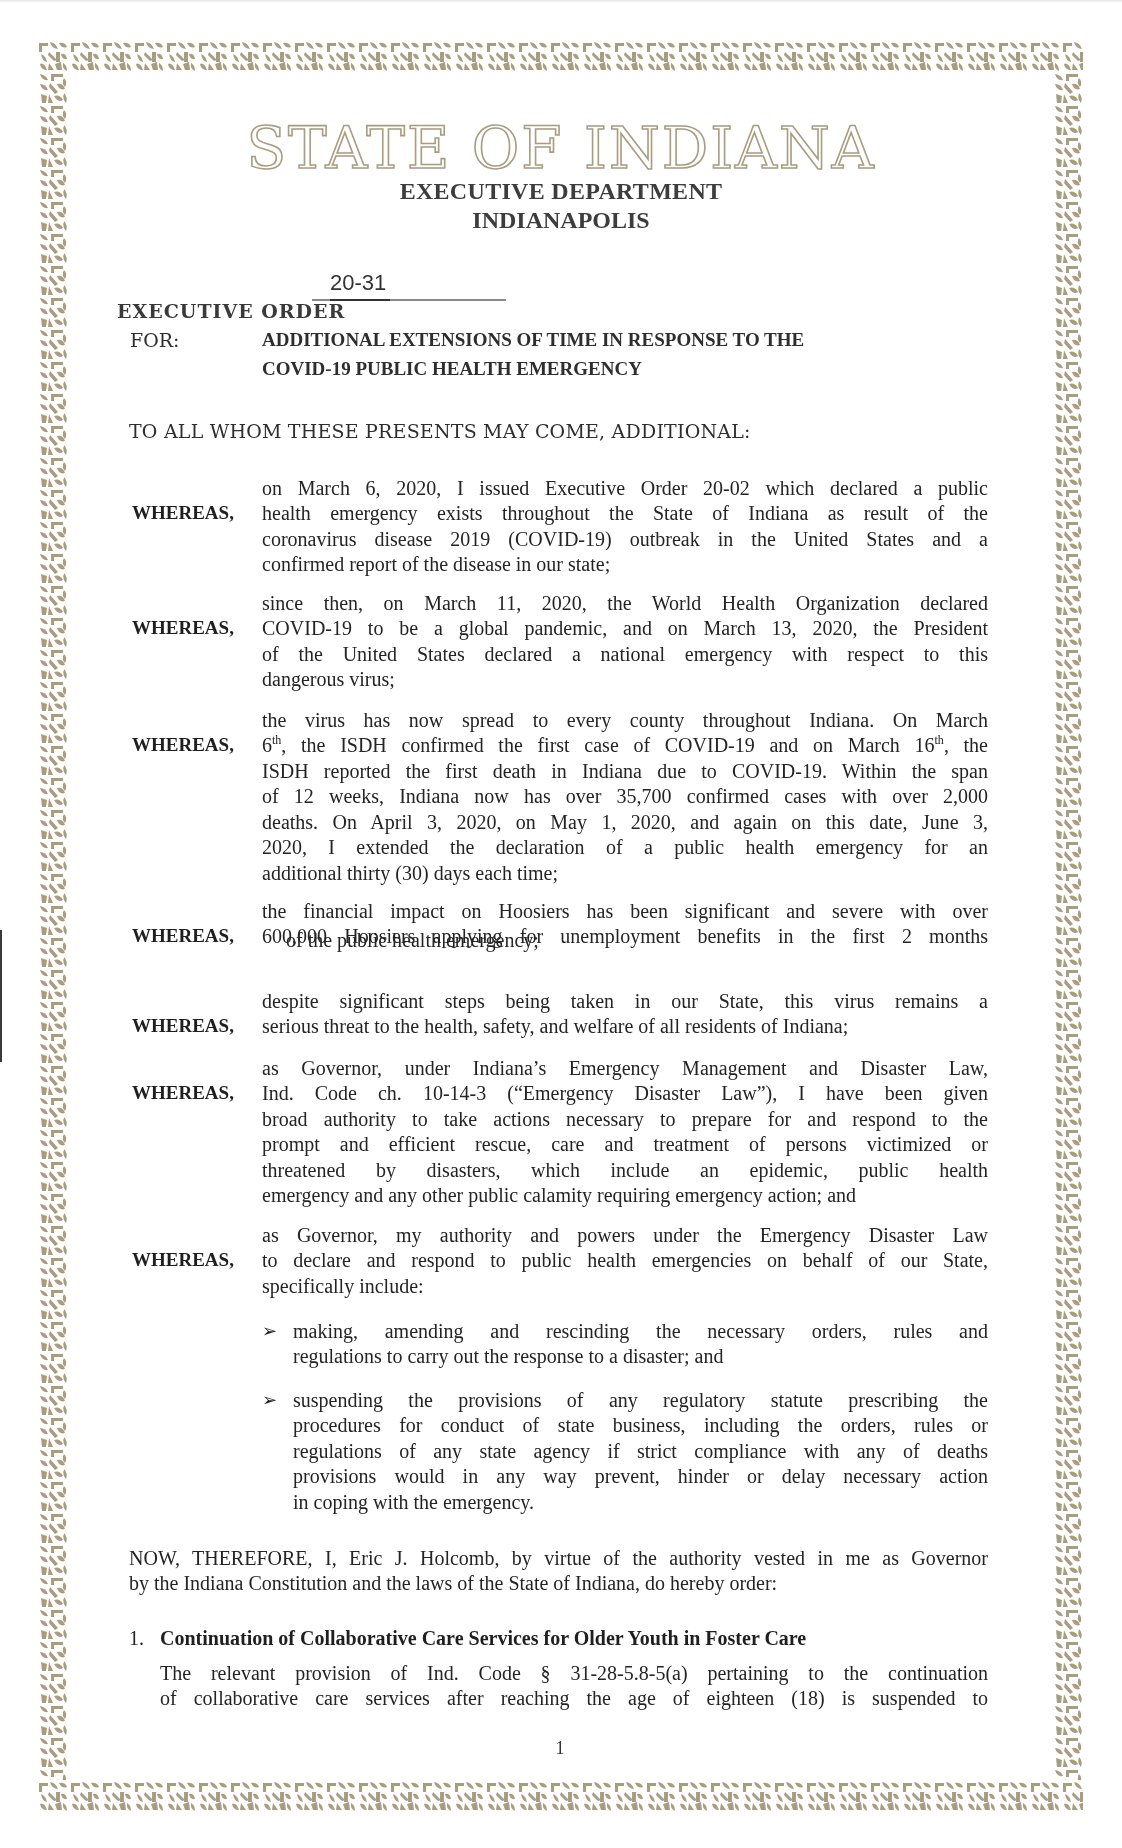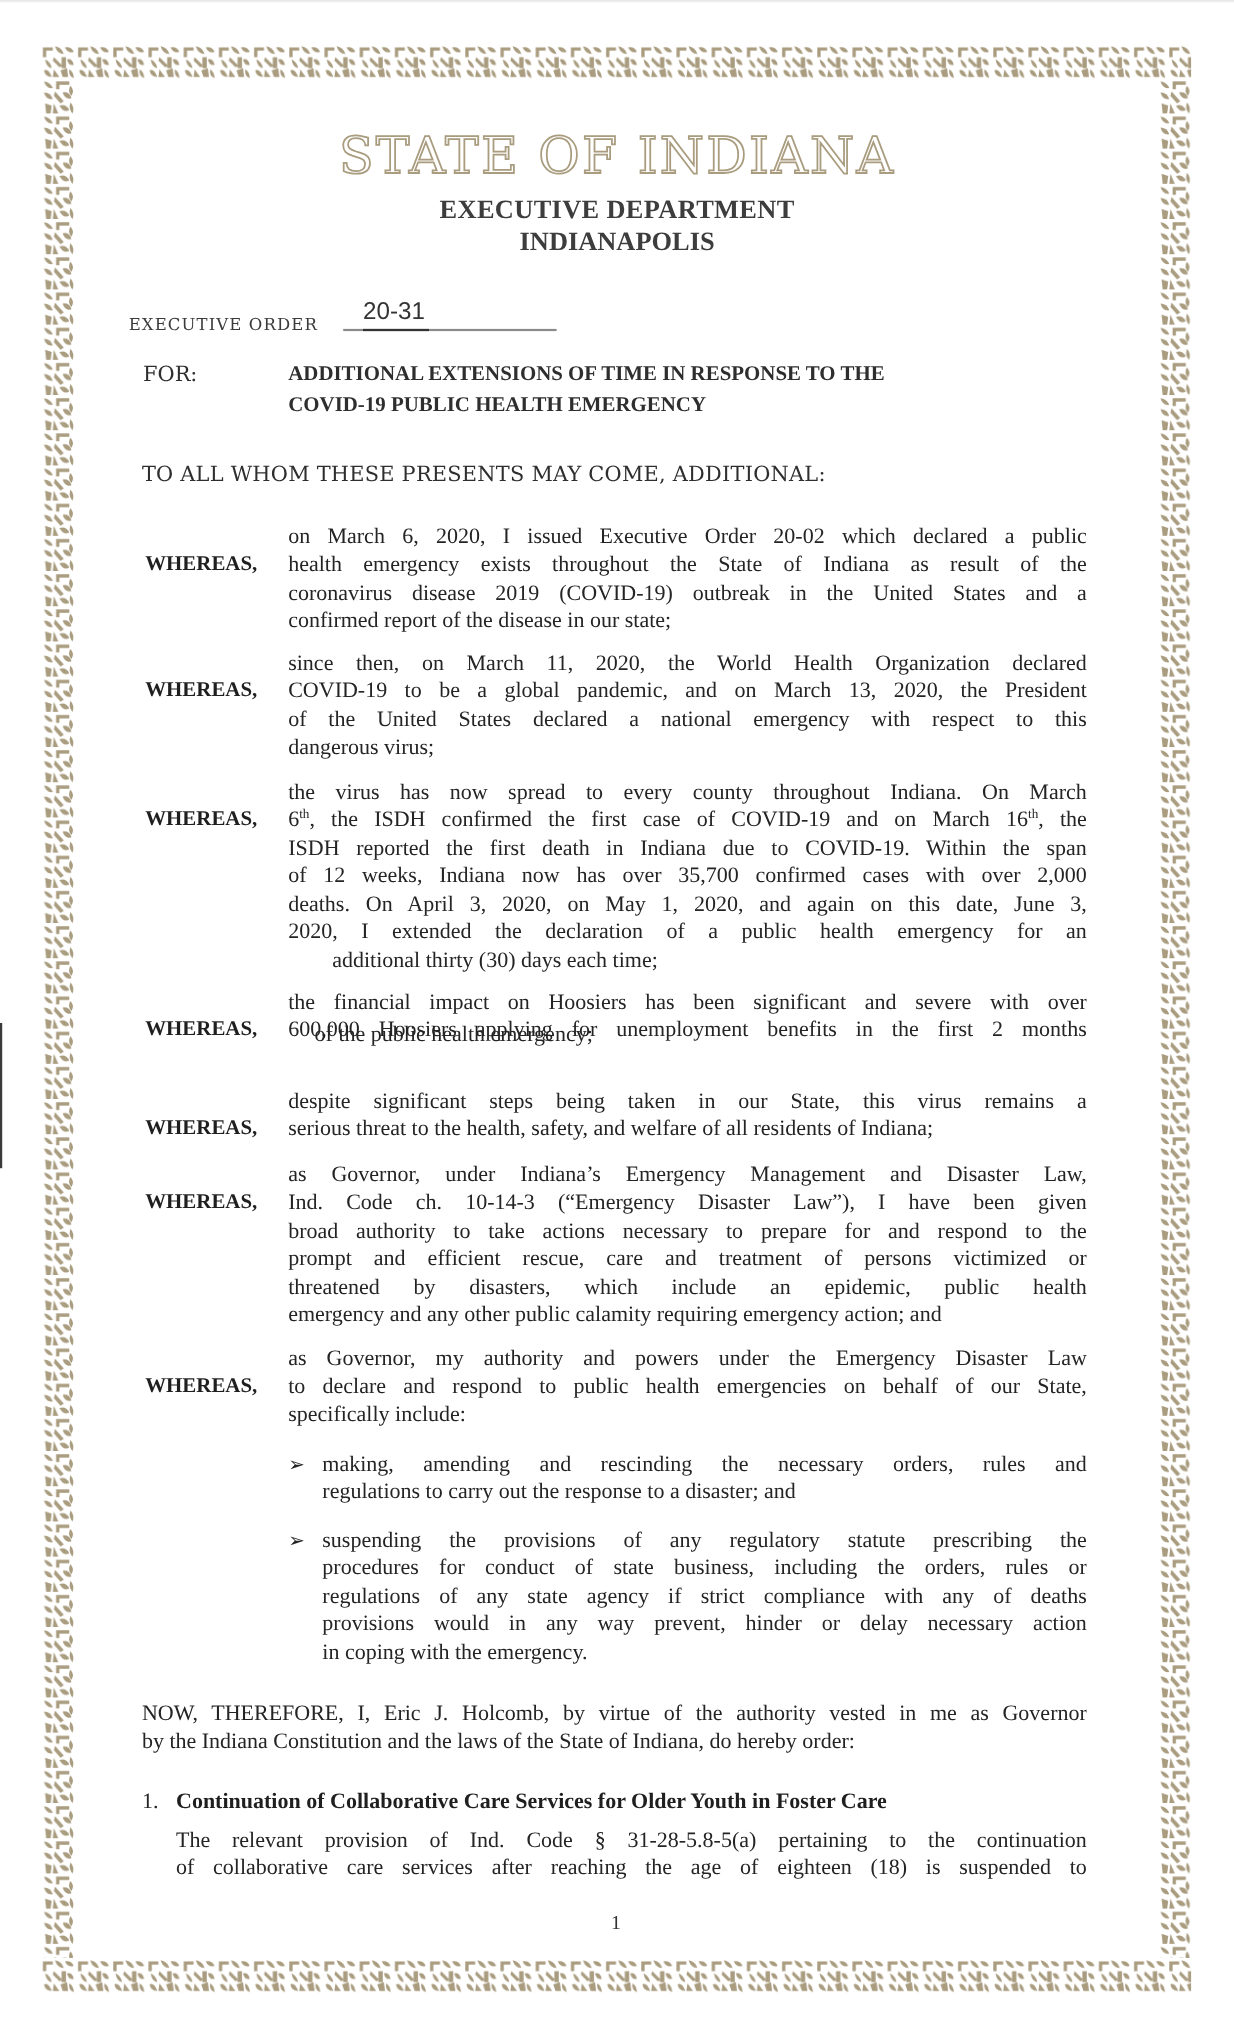--- a/index.html
+++ b/index.html
@@ -12,27 +12,27 @@
   
   .frame-edge { position:absolute; }
   .frame-top { left:37px; top:40px; width:1046px; height:32px; }
   .frame-bottom { left:37px; top:1780px; width:1046px; height:32px; }
   .frame-left { left:37px; top:72px; width:31px; height:1708px; }
   .frame-right { left:1052px; top:72px; width:31px; height:1708px; }
   .frame-edge svg { width:100%; height:100%; display:block; }
 
   .abs { position:absolute; white-space:nowrap; }
 
-  .state-title { left:0; width:1122px; top:114px; text-align:center; font-size:46px; letter-spacing:2px;
+  .state-title { left:0; width:1122px; top:114px; text-align:center; font-size:58px; letter-spacing:2px;
                  color:#ffffff; -webkit-text-stroke:1.6px #a99c7f; font-family:"DejaVu Serif", serif; font-weight:normal; }
   .dept-title { left:0; width:1122px; top:178px; text-align:center; font-size:24px; font-weight:bold;
                 color:#3d3d3d; letter-spacing:0.3px; }
   .city-title { left:0; width:1122px; top:207px; text-align:center; font-size:24px; font-weight:bold; color:#3d3d3d; }
 
-  .eo-label { left:117px; top:286px; font-size:15px; font-weight:normal; letter-spacing:1px; color:#3a3a3a;
+  .eo-label { left:117px; top:300px; font-size:19px; font-weight:bold; letter-spacing:1px; color:#3a3a3a;
               font-family:"DejaVu Serif", serif; }
   .eo-line { left:312px; top:299px; width:194px; height:2px; background:#8a8a8a; }
   .eo-line-dark { left:330px; top:299px; width:60px; height:2px; background:#333; }
   .eo-number { left:330px; top:270px; font-size:22px; color:#333; font-family:"Liberation Sans", sans-serif; }
 
   .for-label { left:130px; top:329px; font-size:19px; color:#2e2e2e; font-family:"DejaVu Serif", serif; }
   .for-text { left:262px; font-size:19px; font-weight:bold; color:#2e2e2e; }
   .greeting { left:129px; top:420px; font-size:19px; color:#2e2e2e; letter-spacing:0.2px; font-family:"DejaVu Serif", serif; }
 
   .whereas-label { left:132px; font-size:19px; font-weight:bold; color:#1f1f1f;margin-top:25px; }
@@ -144,21 +144,21 @@
 <div class="abs body-line" style="top:642px;">of the United States declared a national emergency with respect to this</div>
 <div class="abs body-line last" style="top:667px;">dangerous virus;</div>
 
 <div class="abs whereas-label" style="top:709px;">WHEREAS,</div>
 <div class="abs body-line" style="top:708px;">the virus has now spread to every county throughout Indiana.  On March</div>
 <div class="abs body-line" style="top:733px;">6<sup>th</sup>, the ISDH confirmed the first case of COVID-19 and on March 16<sup>th</sup>, the</div>
 <div class="abs body-line" style="top:759px;">ISDH reported the first death in Indiana due to COVID-19.  Within the span</div>
 <div class="abs body-line" style="top:784px;">of 12 weeks, Indiana now has over 35,700 confirmed cases with over 2,000</div>
 <div class="abs body-line" style="top:810px;">deaths.  On April 3, 2020, on May 1, 2020, and again on this date, June 3,</div>
 <div class="abs body-line" style="top:835px;">2020, I extended the declaration of a public health emergency for an</div>
-<div class="abs body-line last" style="top:861px;margin-left:40px;">additional thirty (30) days each time;</div>
+<div class="abs body-line last" style="top:861px;">additional thirty (30) days each time;</div>
 
 <div class="abs whereas-label" style="top:900px;">WHEREAS,</div>
 <div class="abs body-line" style="top:899px;">the financial impact on Hoosiers has been significant and severe with over</div>
 <div class="abs body-line" style="top:924px;">600,000 Hoosiers applying for unemployment benefits in the first 2 months</div>
 <div class="abs body-line last" style="top:928px;margin-left:24px;">of the public health emergency;</div>
 
 <div class="abs whereas-label" style="top:990px;">WHEREAS,</div>
 <div class="abs body-line" style="top:989px;">despite significant steps being taken in our State, this virus remains a</div>
 <div class="abs body-line last" style="top:1014px;">serious threat to the health, safety, and welfare of all residents of Indiana;</div>
 

